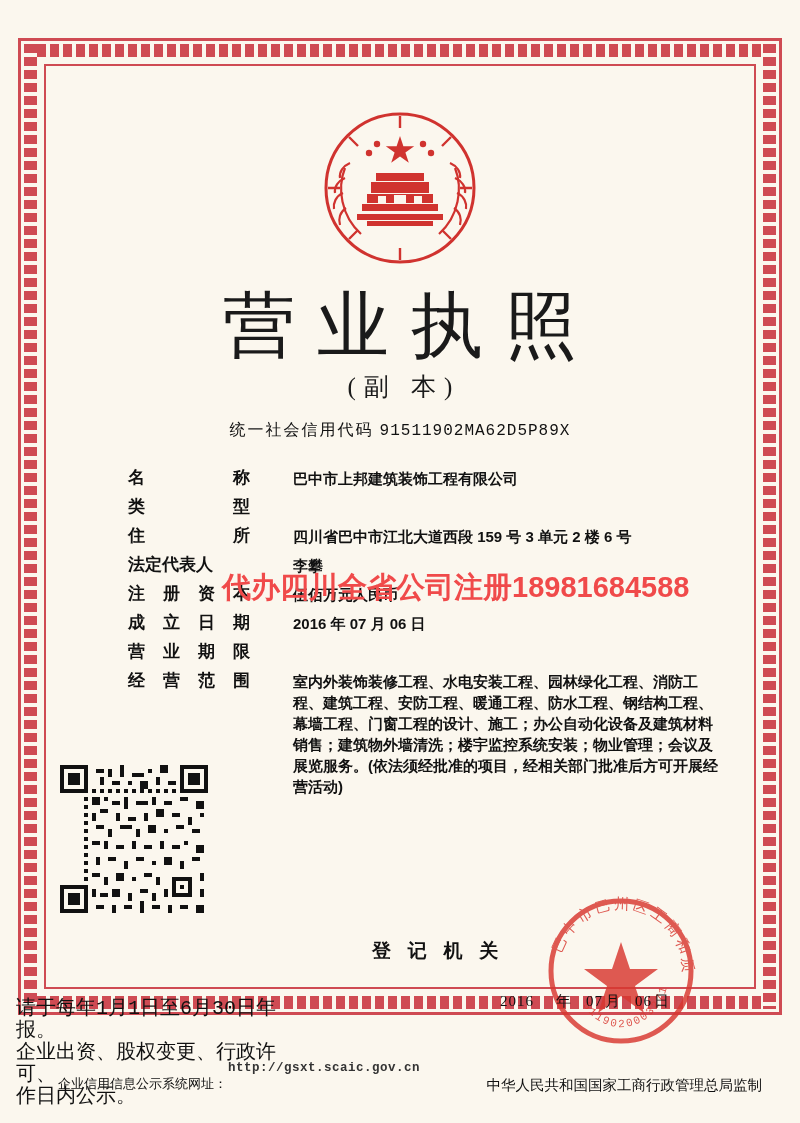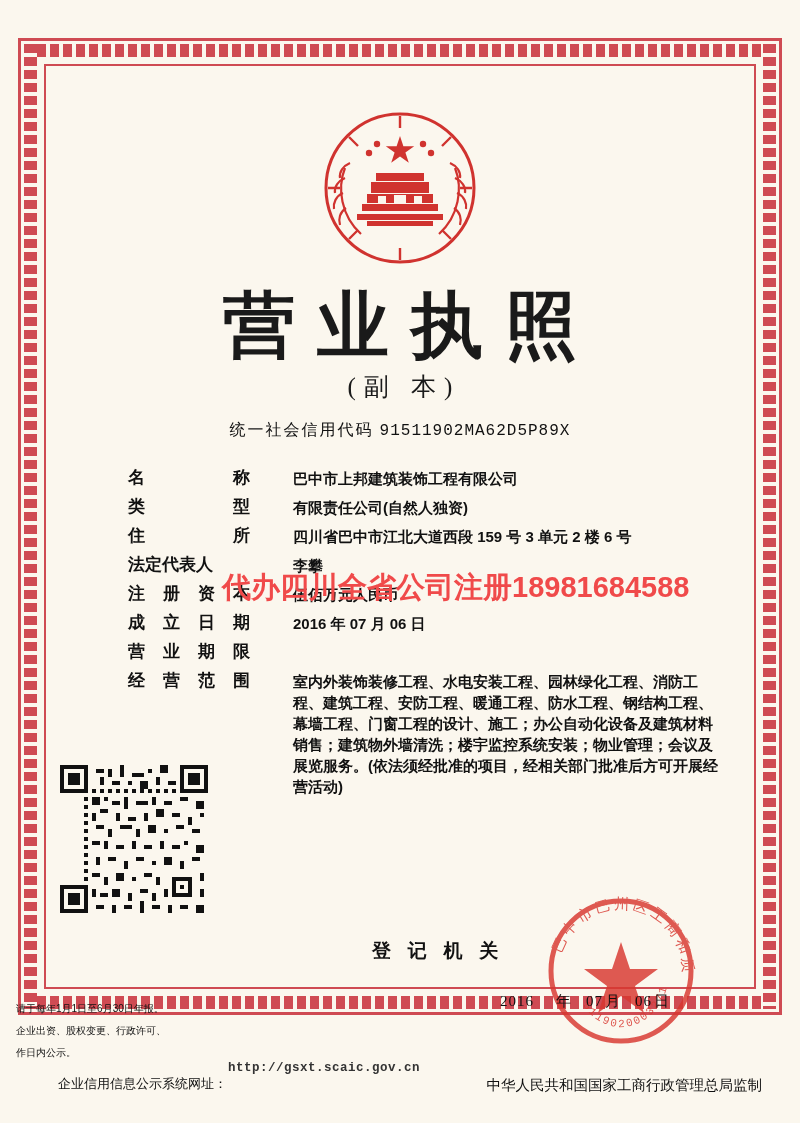--- a/index.html
+++ b/index.html
@@ -60,21 +60,21 @@
     height: 160px;
   }
 
   
   .title {
     position: absolute;
     top: 278px;
     left: 0; right: 0;
     text-align: center;
     font-family: "Liberation Serif", serif;
-    font-weight: bold;
+    font-weight: normal;
     font-size: 72px;
     letter-spacing: 22px;
     text-indent: 22px;
     color: #1a1a1a;
   }
   .subtitle {
     position: absolute;
     top: 370px;
     left: 0; right: 0;
     text-align: center;
@@ -187,22 +187,22 @@
   }
   .issue-date .y { margin-right: 20px; }
   .issue-date .unit { margin: 0 14px 0 2px; }
 
   
   .footer-left {
     position: absolute;
     left: 16px;
     top: 998px;
     width: 270px;
-    font-family: Liberation Sans, sans-serif;
-    font-size: 10px;
+    font-family: Liberation Mono, monospace;
+    font-size: 20px;
     line-height: 22px;
     color: #111;
   }
   .footer-site {
     position: absolute;
     left: 58px;
     bottom: 30px;
     font-family: "Liberation Sans", sans-serif;
     font-size: 13px;
     color: #111;
@@ -296,21 +296,20 @@
         <span>称</span>
       </div>
       <div class="val">巴中市上邦建筑装饰工程有限公司</div>
     </div>
 
     <div class="row">
       <div class="lbl">
         <span>类</span>
         <span>型</span>
       </div>
-      <div class="val">有限责任公司(自然人独资)</div>
     </div>
 
     <div class="row">
       <div class="lbl">
         <span>住</span>
         <span>所</span>
       </div>
       <div class="val">四川省巴中市江北大道西段 159 号 3 单元 2 楼 6 号</div>
     </div>
 

